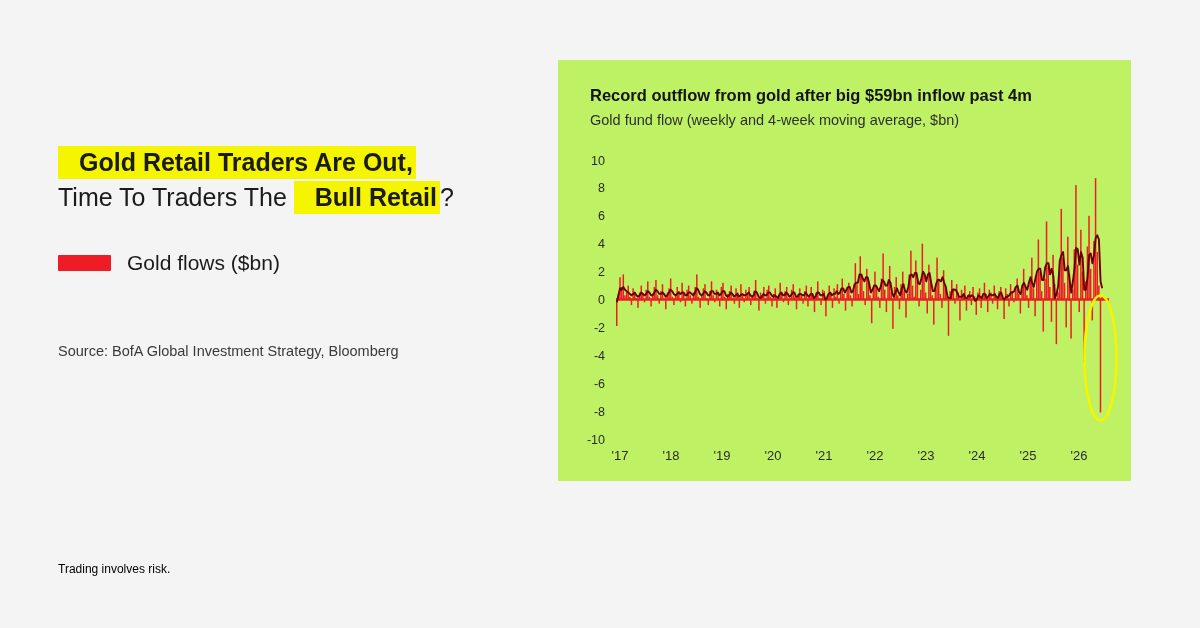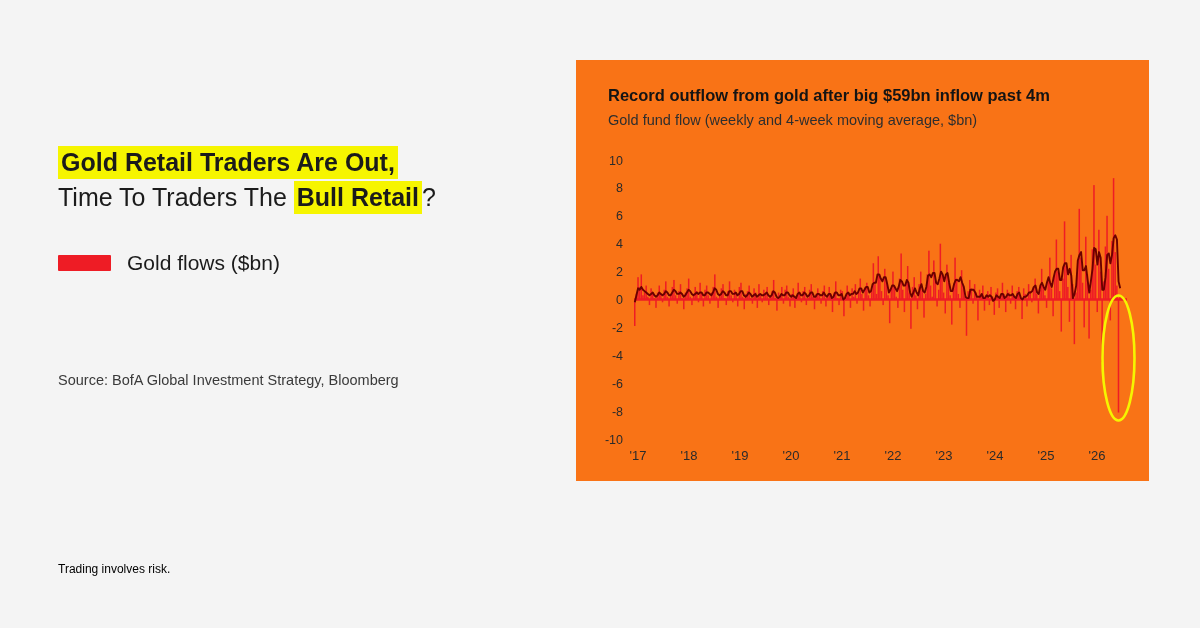--- a/index.html
+++ b/index.html
@@ -9,42 +9,42 @@
     font-family: "Liberation Sans", sans-serif;
     overflow: hidden;
   }
   .page { position: relative; width: 1200px; height: 628px; background: #f4f4f4; }
 
   
   .left { position: absolute; left: 58px; top: 145px; width: 470px; }
 
   .headline { font-size: 25px; line-height: 35px; color: #1b1b1b; font-weight: 400; }
   .headline .hl-line { display: block; white-space: nowrap; }
-  .hl { background: #f6f500; padding: 2px 3px 3px 3px; }
+  .hl { background: #f6f500; padding: 2px 3px 3px 21px; }
   .bold { font-weight: 700; }
 
   .legend { margin-top: 28px; }
   .legend-row { display: flex; align-items: center; height: 40px; }
   .legend-row + .legend-row { margin-top: 7px; }
   .swatch-bar { width: 53px; height: 16px; background: #ee1c25; border-radius: 1px; }
   .swatch-line { width: 53px; height: 5px; background: #6b0000; border-radius: 1px; }
   .legend-label { margin-left: 16px; font-size: 21px; color: #1b1b1b; white-space: nowrap; }
 
-  .source { margin-top: 89px; font-size: 14.5px; color: #3a3a3a; white-space: nowrap; }
+  .source { margin-top: 60px; font-size: 14.5px; color: #3a3a3a; white-space: nowrap; }
 
   .disclaimer {
     position: absolute; left: 58px; top: 562px;
     font-size: 12px; color: #000000; white-space: nowrap;
   }
 
   
   .card {
-    position: absolute; left: 576px; top: 60px;
+    position: absolute; left: 558px; top: 60px;
     width: 573px; height: 421px;
-    background: #f97316;
+    background: #bef264;
   }
   .card-title {
     position: absolute; left: 32px; top: 26px;
     font-size: 16.5px; font-weight: 700; color: #141414; white-space: nowrap;
   }
   .card-subtitle {
     position: absolute; left: 32px; top: 52px;
     font-size: 14.5px; font-weight: 400; color: #2e2e2e; white-space: nowrap;
   }
 

